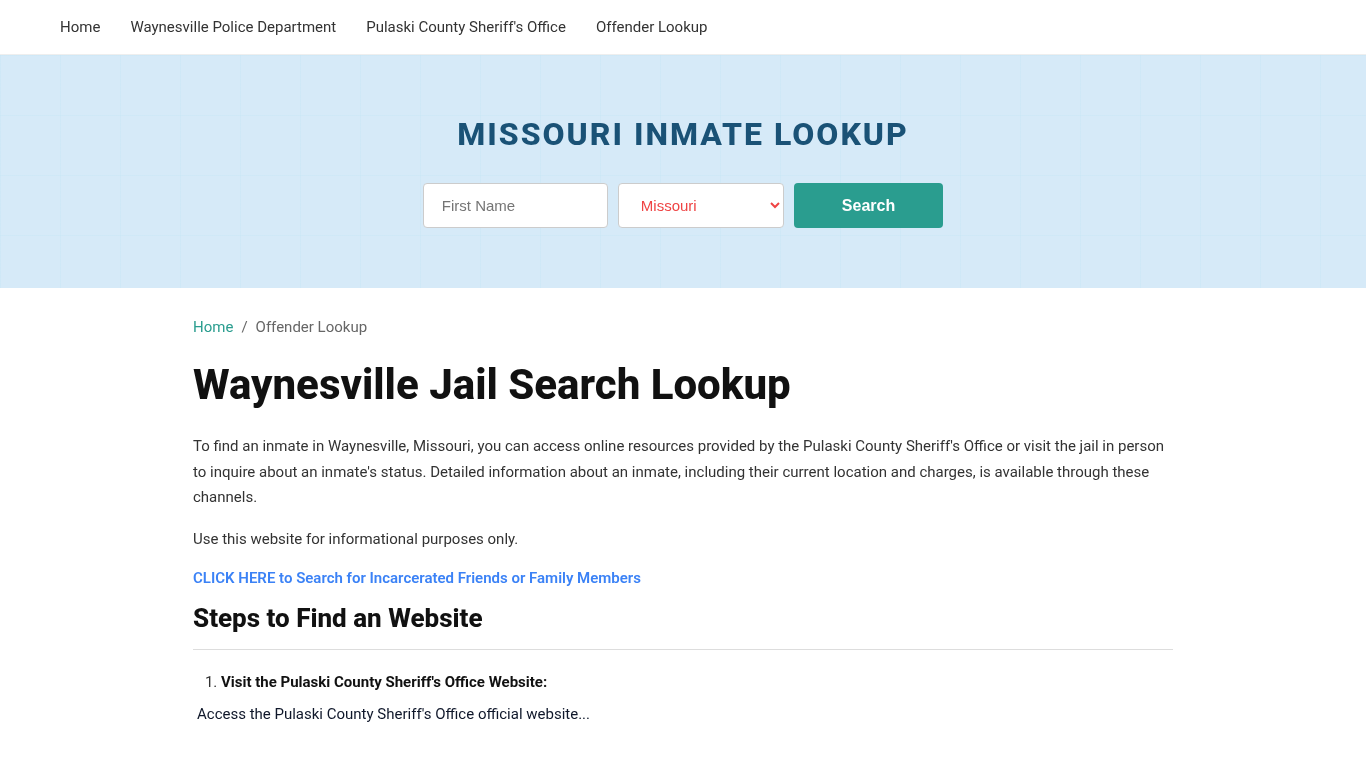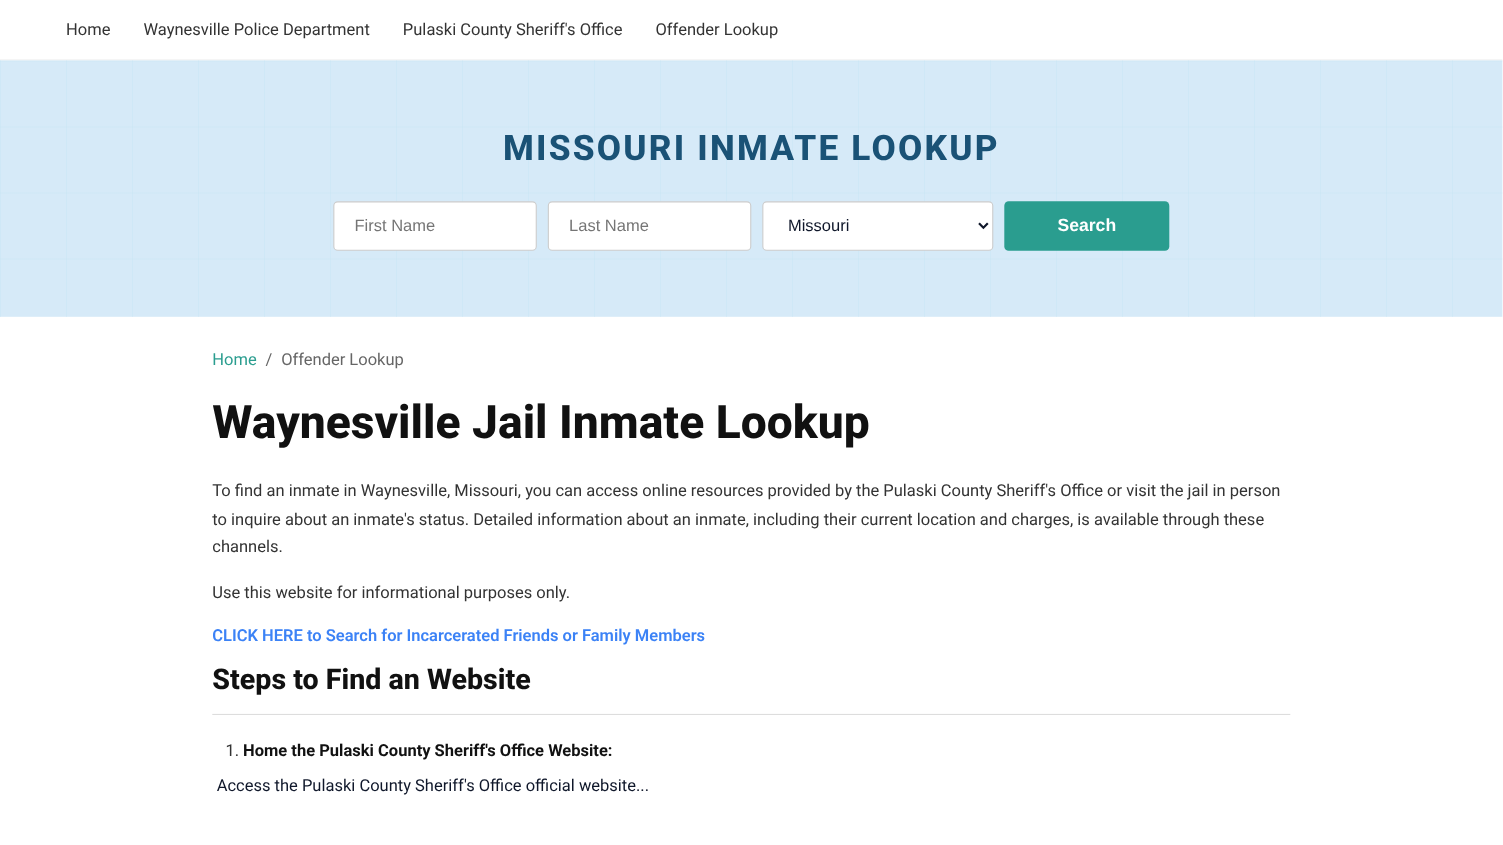--- a/index.html
+++ b/index.html
@@ -81,22 +81,22 @@
       background: #fff;
       color: #555;
     }
 
     .search-form input {
       width: 185px;
       padding-left: 18px;
     }
 
     .search-form select {
-      width: 210px;
-      color: #0f172a;
+      width: 166px;
+      color: #ef4444;
     }
 
     .search-btn {
       padding: 12px 48px;
       background: #2a9d8f;
       color: #fff;
       font-size: 16px;
       font-weight: 600;
       border: none;
       border-radius: 4px;
@@ -204,21 +204,20 @@
     <a href="#">Waynesville Police Department</a>
     <a href="#">Pulaski County Sheriff's Office</a>
     <a href="#">Offender Lookup</a>
   </nav>
 </header>
 
 <section class="hero">
   <h1>MISSOURI INMATE LOOKUP</h1>
   <form class="search-form">
     <input type="text" placeholder="First Name" style="">
-    <input type="text" placeholder="Last Name" style="">
     <select>
       <option>Missouri</option>
       <option>Alabama</option>
       <option>Alaska</option>
       <option>Arizona</option>
       <option>Arkansas</option>
       <option>California</option>
       <option>Colorado</option>
       <option>Connecticut</option>
       <option>Delaware</option>
@@ -271,34 +270,34 @@
 <div class="main-content">
 
   
   <div class="breadcrumb">
     <a href="#">Home</a>
     <span class="separator">/</span>
     <span>Offender Lookup</span>
   </div>
 
   
-  <h1 class="page-title">Waynesville Jail Inmate Lookup</h1>
+  <h1 class="page-title">Waynesville Jail Search Lookup</h1>
 
   
   <p class="description-para">To find an inmate in Waynesville, Missouri, you can access online resources provided by the Pulaski County Sheriff's Office or visit the jail in person to inquire about an inmate's status. Detailed information about an inmate, including their current location and charges, is available through these channels.</p>
   <p class="description-para">Use this website for informational purposes only.</p>
 
   
   <a class="cta-link" href="#">CLICK HERE to Search for Incarcerated Friends or Family Members</a>
 
   
   <h2 class="section-title">Steps to Find an Website</h2>
   <hr class="divider">
 
   <ol class="steps-list">
     <li>
-      <strong>Home the Pulaski County Sheriff's Office Website:</strong>
+      <strong>Visit the Pulaski County Sheriff's Office Website:</strong>
     </li>
   </ol>
 
   <p class="step-subtext">Access the Pulaski County Sheriff's Office official website...</p>
 
 </div>
 
 </body></html>

